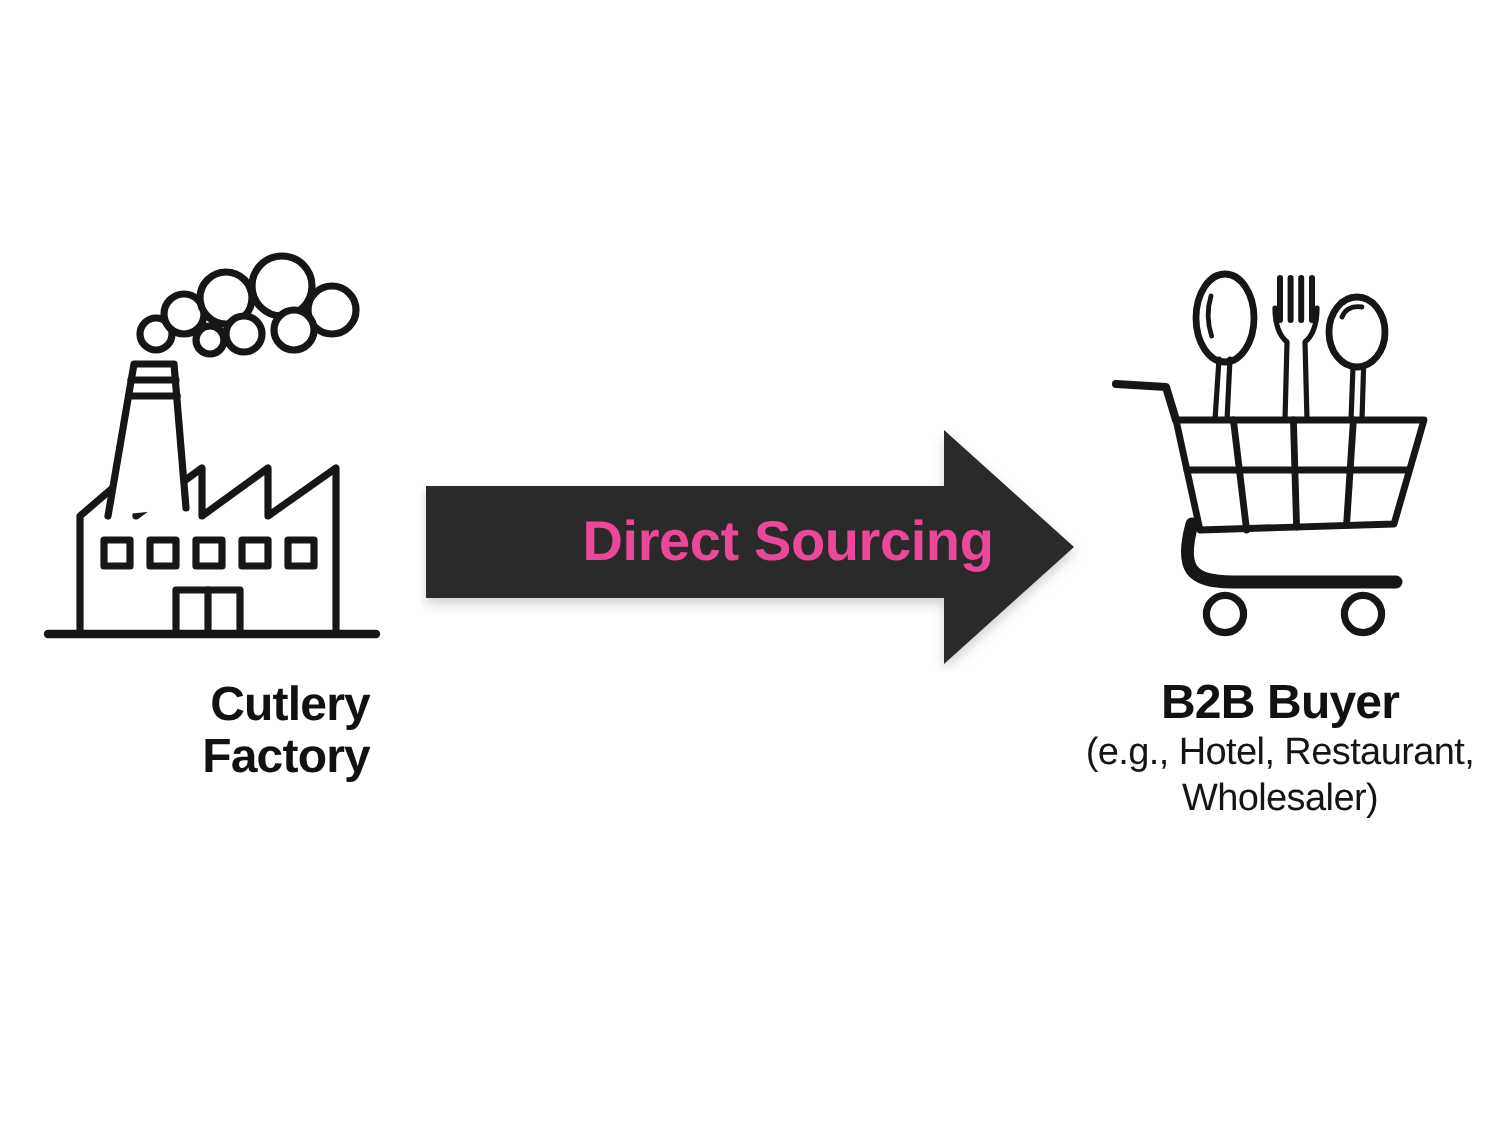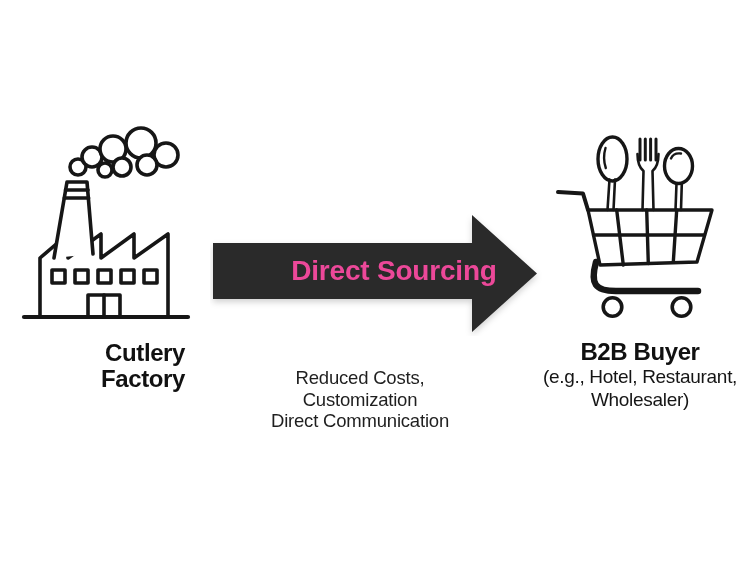--- a/index.html
+++ b/index.html
@@ -103,23 +103,20 @@
   </svg>
 
   <div id="source-label" class="abs multiline">Cutlery
 Factory</div>
 
   <svg id="arrow-svg" class="abs" viewBox="0 0 332 126" xmlns="http://www.w3.org/2000/svg">
     <polygon points="3,33 262,33 262,5 327,63.5 262,122 262,89 3,89" fill="#2a2a2a"></polygon>
   </svg>
   <div id="arrow-label" class="abs">Direct Sourcing</div>
 
-  <div id="benefits-text" class="abs multiline">Reduced Costs,
-Customization
-Direct Communication</div>
 
   <svg id="cart-svg" class="abs" viewBox="0 0 220 220" xmlns="http://www.w3.org/2000/svg">
     <g stroke="#161616" fill="none" stroke-width="3.4" stroke-linejoin="round" stroke-linecap="round">
       <g>
         <ellipse cx="82.5" cy="49" rx="14.5" ry="22" fill="#ffffff"></ellipse>
         <path d="M75.5,38 Q72.5,48 75.8,58" stroke-width="2.4"></path>
         <path d="M79.5,69.5 L77.5,100" stroke-width="2.6"></path>
         <path d="M85,69.5 L83.5,100" stroke-width="2.6"></path>
       </g>
       <g>

